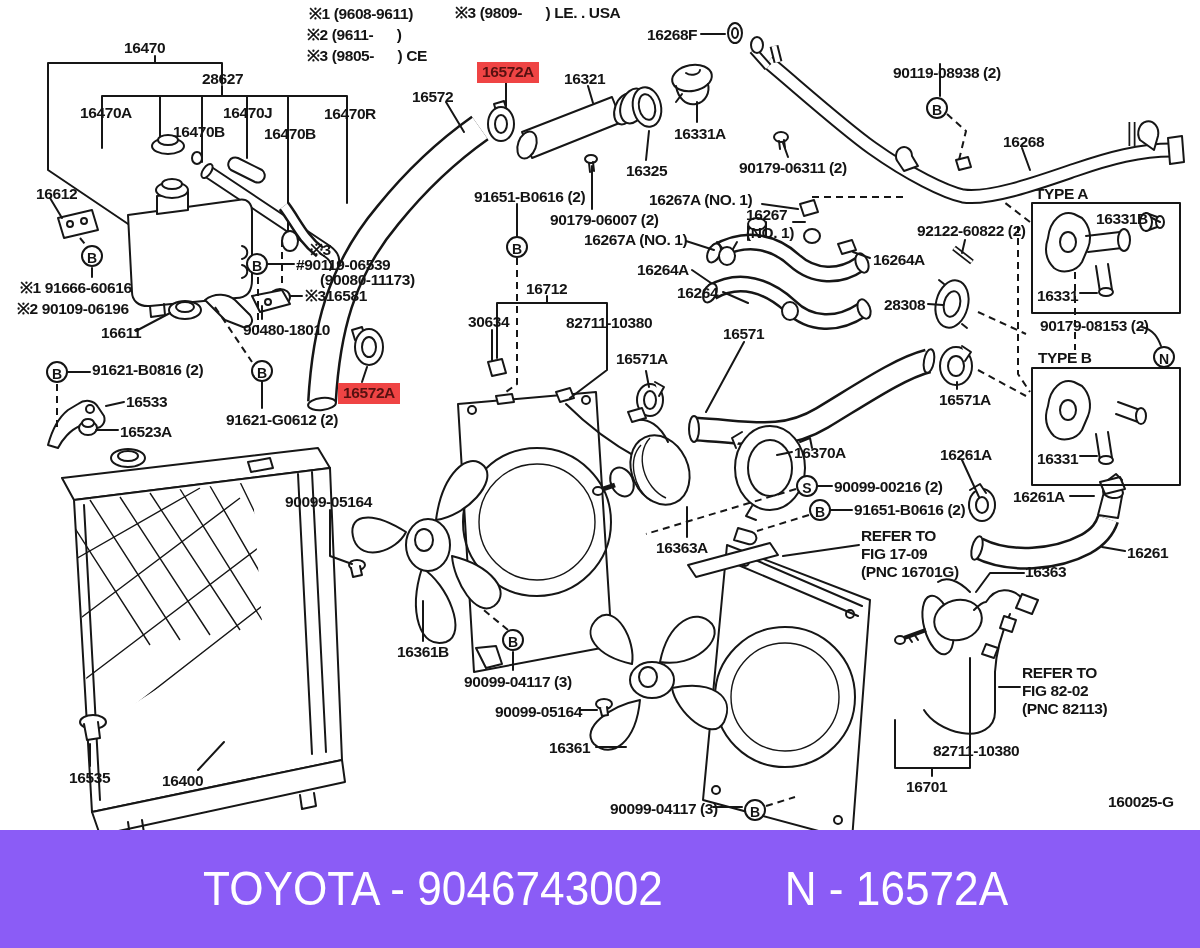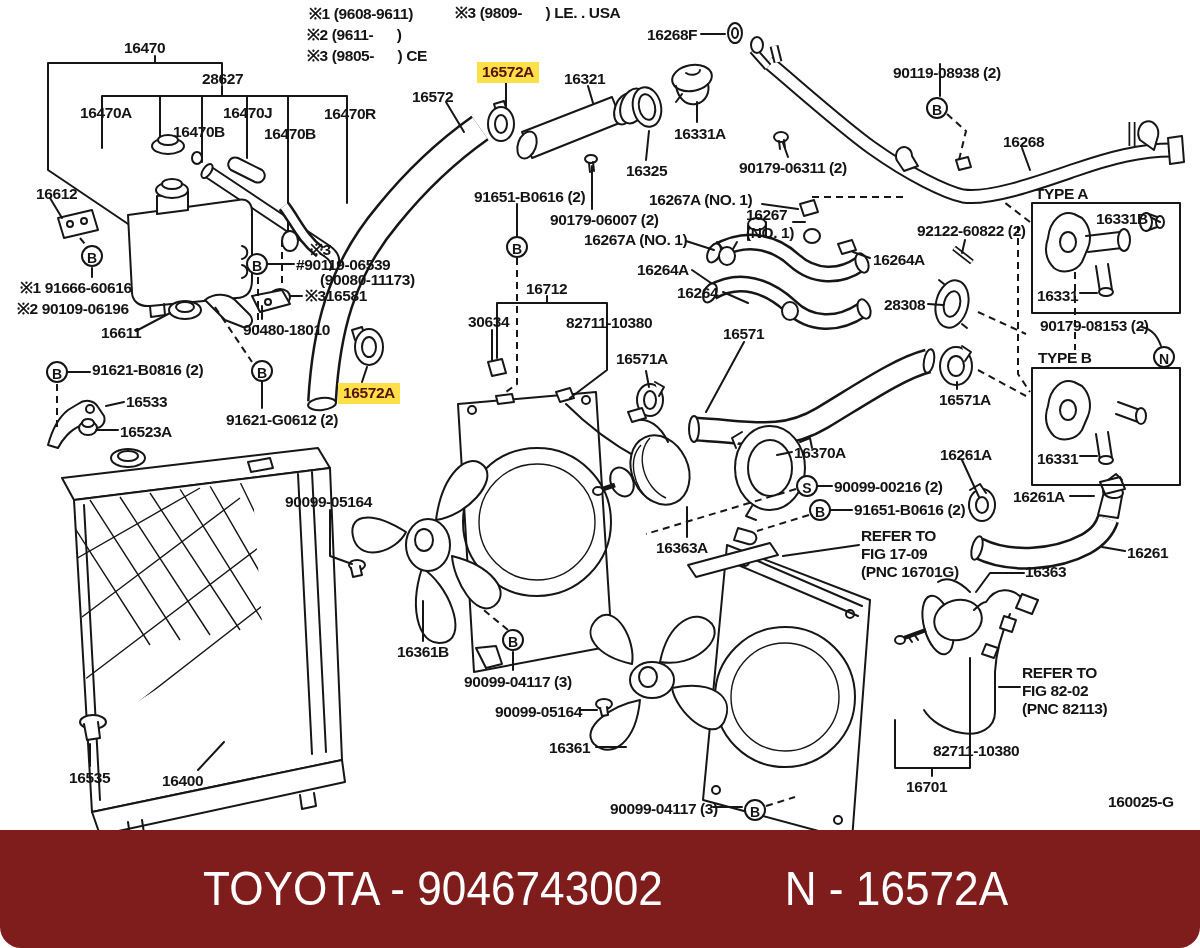--- a/index.html
+++ b/index.html
@@ -1,22 +1,22 @@
 <!DOCTYPE html>
 <html><head>
 <meta charset="utf-8">
 <style>
   html,body{margin:0;padding:0;background:#fff;}
   #stage{position:relative;width:1200px;height:948px;background:#ffffff;overflow:hidden;
-         font-family:"Liberation Sans",sans-serif;border-radius:21px;}
+         font-family:"Liberation Sans",sans-serif;}
   #drawing{position:absolute;left:0;top:0;}
   #label-layer{position:absolute;left:0;top:0;width:1200px;height:948px;}
   .lbl{position:absolute;font:700 15.5px/1.15 "Liberation Sans",sans-serif;
        letter-spacing:-0.4px;color:#141414;white-space:pre;}
-  .lbl.hl{background:#fde047;color:#571110;padding:1px 5px 2px 5px;}
+  .lbl.hl{background:#ef4444;color:#571110;padding:1px 5px 2px 5px;}
   .co{position:absolute;width:22px;height:22px;border:2px solid #141414;border-radius:50%;
       background:#fff;font:700 14px/22px "Liberation Sans",sans-serif;text-align:center;
       color:#141414;box-sizing:border-box;}
   #footer{position:absolute;left:0;top:830px;width:1200px;height:118px;
           display:flex;align-items:center;justify-content:center;gap:92px;}
   .ftxt{font:400 48px/1 "Liberation Sans",sans-serif;color:#fff;transform:scaleX(0.92);
         white-space:nowrap;}
   svg *{vector-effect:non-scaling-stroke;}
   .k{stroke:#161616;stroke-width:2;fill:none;stroke-linecap:round;stroke-linejoin:round;}
   .k1{stroke:#161616;stroke-width:1.4;fill:none;}
@@ -399,17 +399,17 @@
       <div class="co" style="left: 251px; top: 360px;">B</div>
       <div class="co" style="left: 506px; top: 236px;">B</div>
       <div class="co" style="left: 926px; top: 97px;">B</div>
       <div class="co" style="left: 796px; top: 475px;">S</div>
       <div class="co" style="left: 809px; top: 499px;">B</div>
       <div class="co" style="left: 502px; top: 629px;">B</div>
       <div class="co" style="left: 744px; top: 799px;">B</div>
       <div class="co" style="left: 1153px; top: 346px;">N</div>
     </div>
 
-  <div id="footer" style="background: #7f1d1d; justify-content: center;">
+  <div id="footer" style="background: #8b5cf6; justify-content: center;">
     <div class="ftxt">TOYOTA - 9046743002</div>
     <div class="ftxt">N - 16572A</div>
   </div>
 </div>
 
 </body></html>

